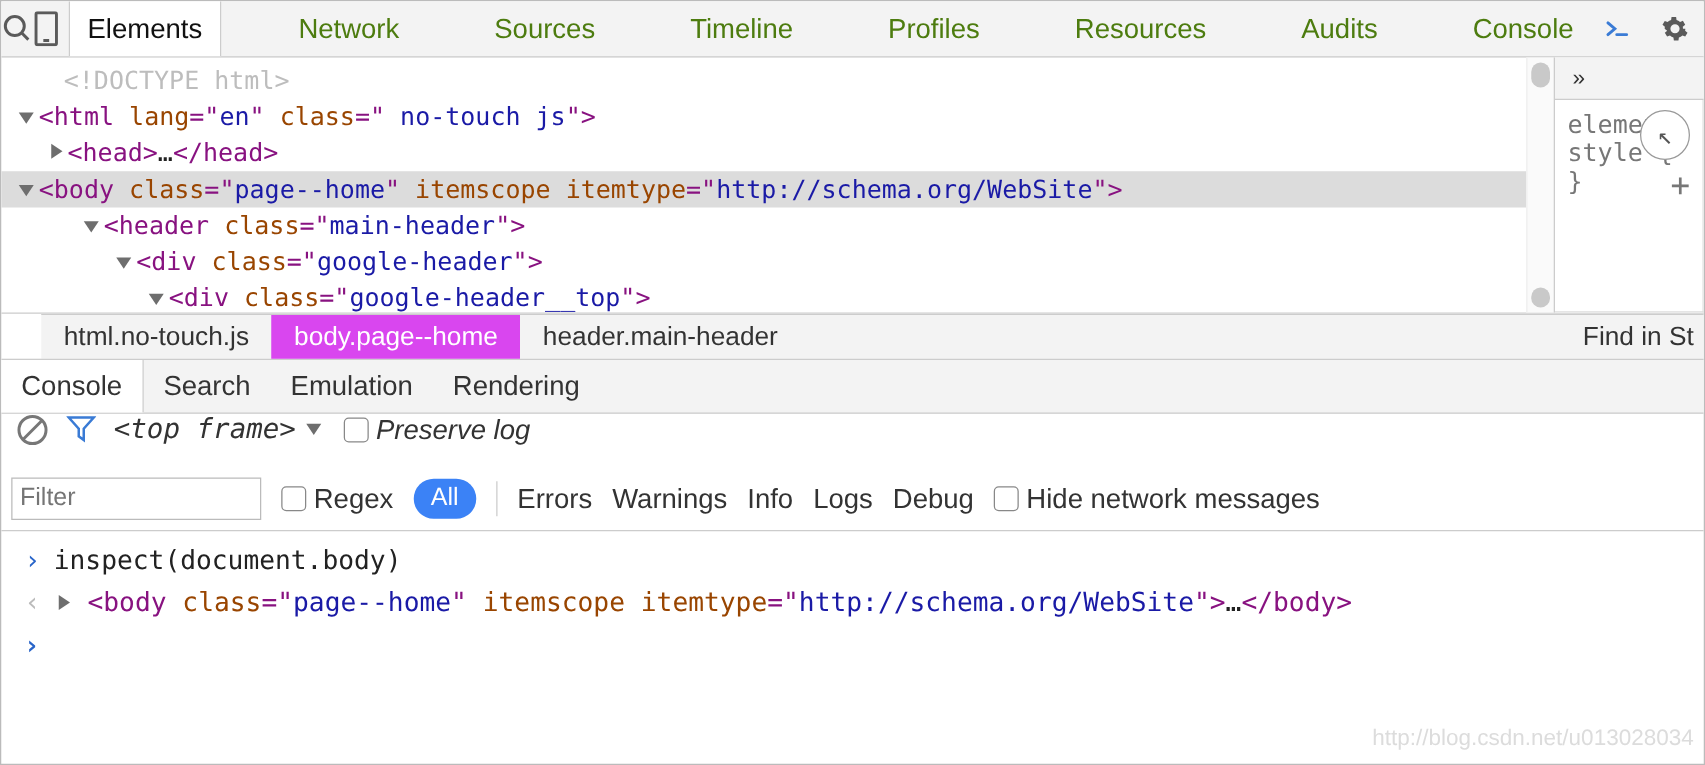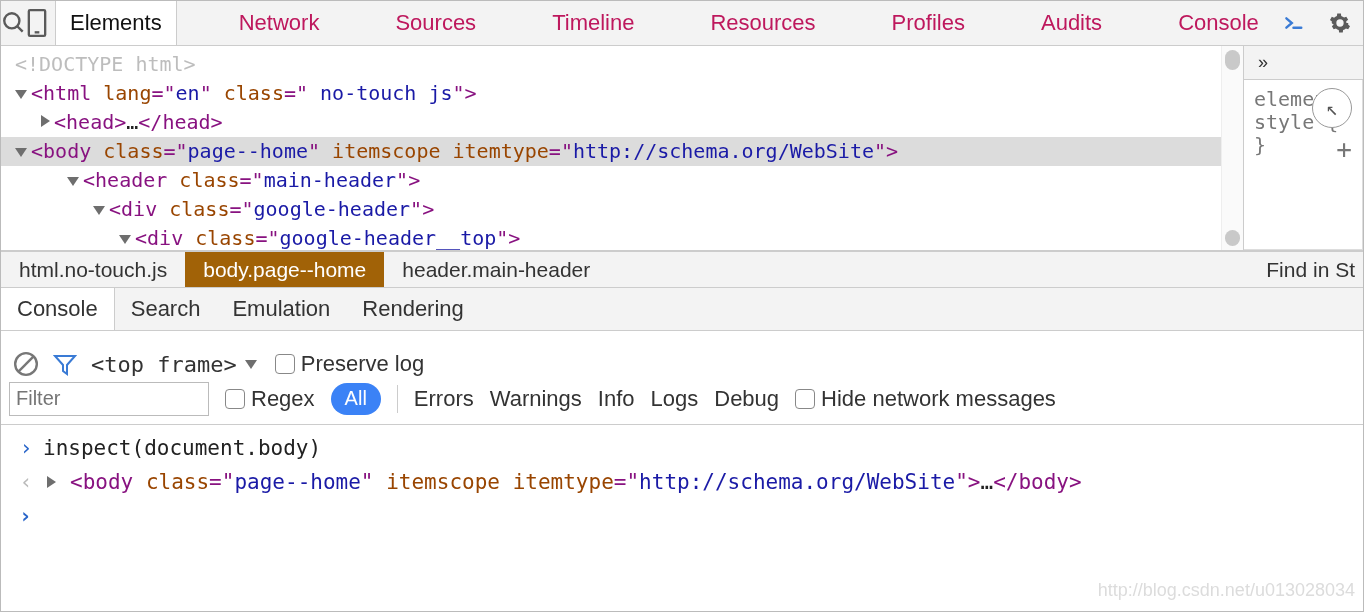--- a/index.html
+++ b/index.html
@@ -26,21 +26,21 @@
     width: 45px; height: 45px;
     display: flex; align-items: center; justify-content: center;
     color: #5a5a5a;
     cursor: pointer;
   }
   .toolbar .tabs { display: flex; align-items: center; height: 100%; gap: 48px; }
   .toolbar .tab {
     padding: 0 14px;
     height: 100%;
     display: flex; align-items: center;
-    color: #be185d;
+    color: #4d7c0f;
     font-size: 22px;
     cursor: pointer;
     white-space: nowrap;
   }
   .toolbar .tab.active {
     background: #fff;
     border-left: 1px solid #ccc;
     border-right: 1px solid #ccc;
     color: #111;
   }
@@ -85,21 +85,21 @@
     border-right: 6px solid transparent;
     border-top: 9px solid #6e6e6e;
   }
   .arrow.right {
     border-top: 6px solid transparent;
     border-bottom: 6px solid transparent;
     border-left: 9px solid #6e6e6e;
     margin-bottom: 1px;
   }
   
-  .c-doctype { color: #bdbdbd; }
+  .c-doctype { color: #bdbdbd; margin-left: 36px; }
   .c-punct   { color: #881280; }
   .c-tag     { color: #881280; }
   .c-attr    { color: #994500; }
   .c-eq      { color: #881280; }
   .c-val     { color: #1a1aa6; }
   .c-ell     { color: #222; }
 
   
   .fake-scrollbar { width: 22px; background: #fafafa; border-left: 1px solid #eee; position:relative; }
   .fake-scroll-thumb { position:absolute; left:3px; right:3px; top:4px; height:20px; border-radius:10px; background:#c9c9c9; }
@@ -147,29 +147,30 @@
   }
 
   
   .breadcrumb {
     display: flex; align-items: center;
     height: 36px;
     background: #f3f3f3;
     border-top: 1px solid #ccc;
     font-size: 21px;
     color: #333;
+    margin-left: 32px;
   }
   .breadcrumb .crumb {
     padding: 0 18px;
     height: 100%;
     display: flex; align-items:center;
     cursor: pointer;
   }
   .breadcrumb .crumb.active {
-    background: #a16207;
+    background: #d946ef;
     color: #fff;
     text-align: right;
   }
   .breadcrumb .find {
     margin-left: auto; padding: 0 8px; color: #333; text-align:right;
   }
 
   
   .drawer-tabs {
     display: flex; align-items: center;
@@ -186,27 +187,28 @@
     cursor: pointer;
     color: #333;
   }
   .drawer-tabs .dtab.active {
     background: #fff;
     border-right: 1px solid #ccc;
   }
 
   
   .console-controls {
-    display: flex; align-items: flex-end;
+    display: flex; align-items: flex-start;
     height: 46px;
     padding: 0 12px;
     gap: 14px;
     border-bottom: 0;
     font-size: 22px;
     color: #333;
+    font-style: italic;
   }
   .console-controls .arrow.down { border-top-color:#6e6e6e; }
   .console-filter-row {
     display: flex; align-items: center;
     height: 48px;
     padding: 0 12px 4px 8px;
     gap: 16px;
     font-size: 22px;
     color: #333;
     border-bottom: 1px solid #ccc;
@@ -273,22 +275,22 @@
         <rect x="1" y="1" width="14" height="22" rx="1"></rect>
         <line x1="6" y1="20" x2="10" y2="20"></line>
       </svg>
   </div>
   <div style="width:1px;height:60%;background:#ccc;margin:0 4px"></div>
   <div class="tabs">
     <div class="tab active">Elements</div>
     <div class="tab">Network</div>
     <div class="tab">Sources</div>
     <div class="tab">Timeline</div>
+    <div class="tab">Profiles</div>
     <div class="tab">Resources</div>
-    <div class="tab">Profiles</div>
     <div class="tab">Audits</div>
     <div class="tab">Console</div>
   </div>
   <div class="right">
     <div class="icon-btn">
       <svg width="28" height="20" viewBox="0 0 28 20" fill="none" stroke="#3a7bd5" stroke-width="3" stroke-linecap="round">
           <polyline points="3,4 10,10 3,16"></polyline>
           <line x1="12" y1="16" x2="22" y2="16"></line>
         </svg>
     </div>

